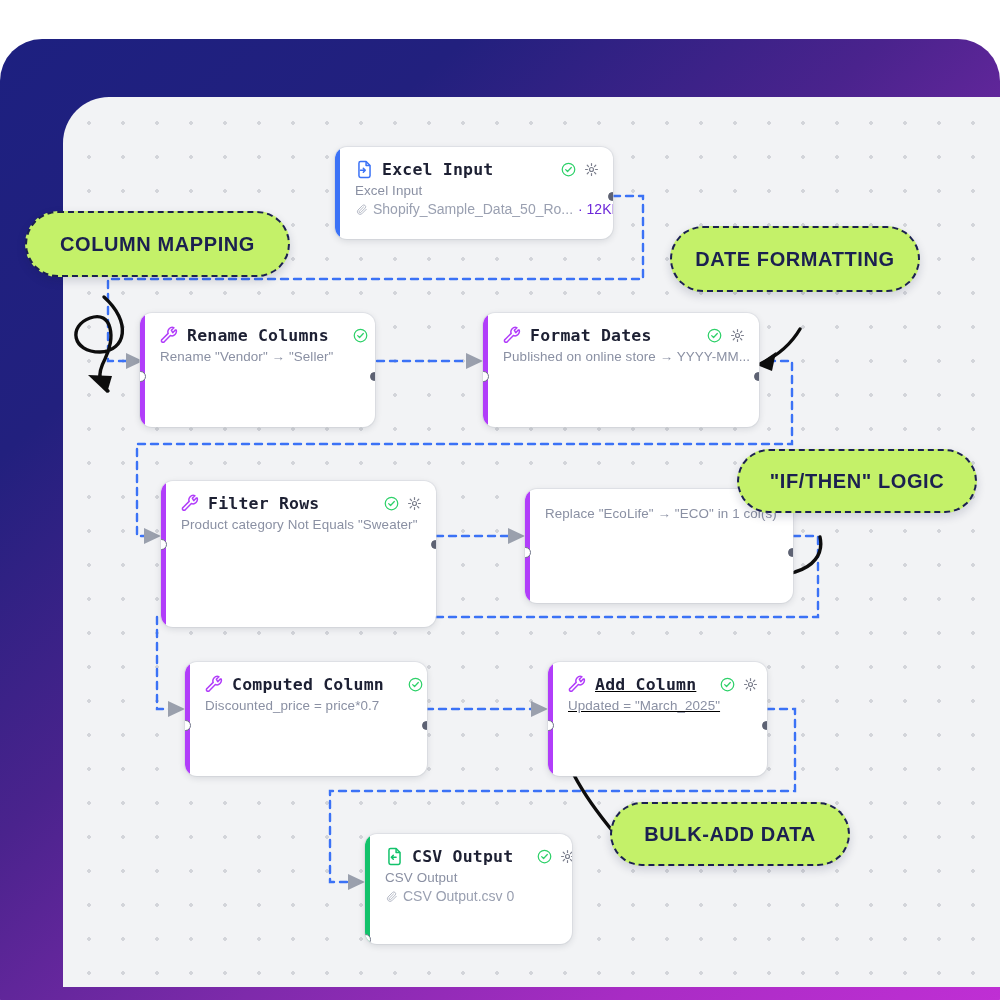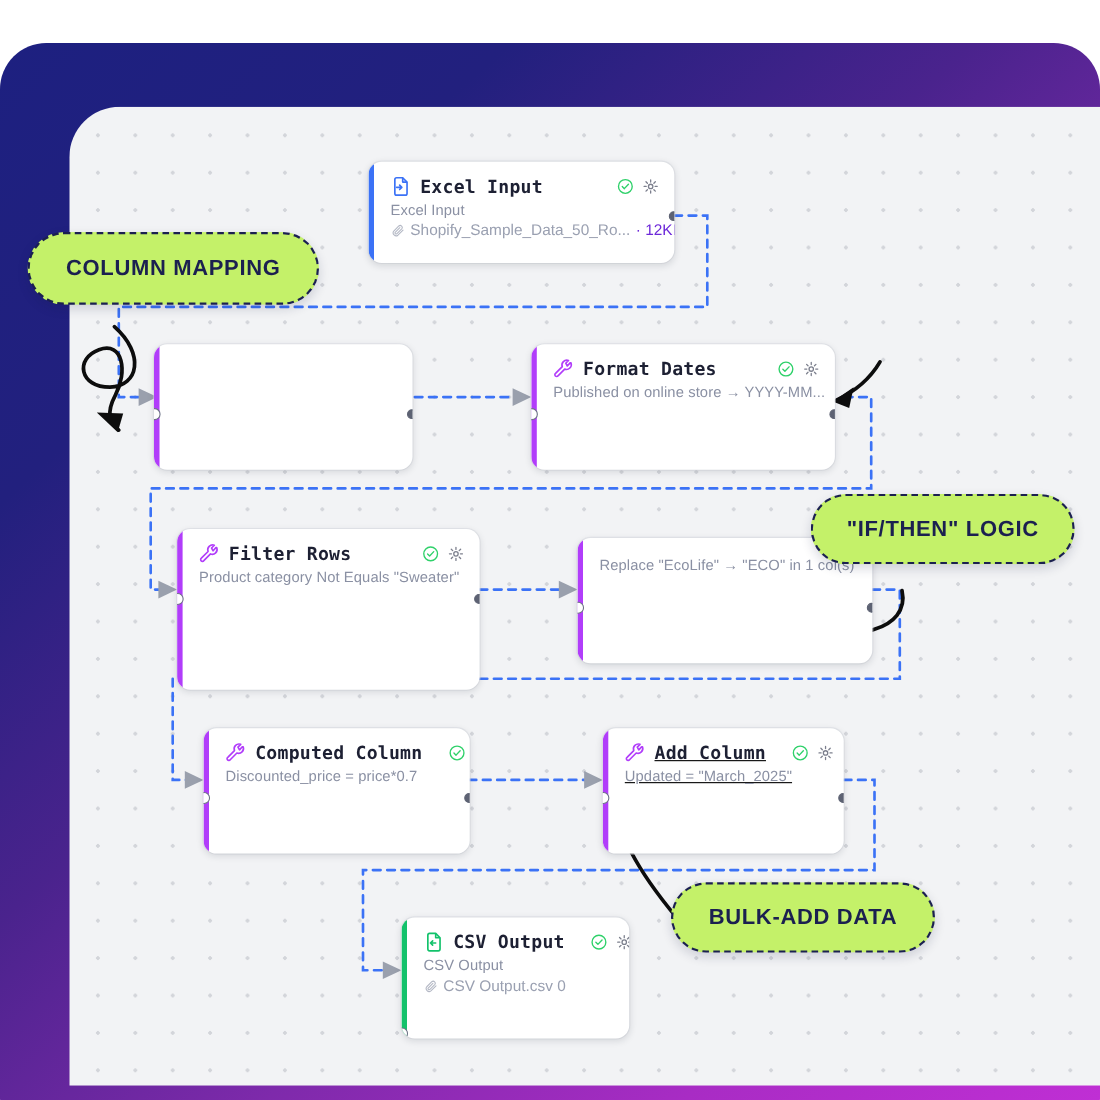--- a/index.html
+++ b/index.html
@@ -167,20 +167,35 @@
           </svg>
           <span>Shopify_Sample_Data_50_Ro...</span>
           <span class="fsize">· 12KB</span>
         </div>
       </div>
       <div class="port out" style="right:-4px;top:45px;"></div>
     </div>
 
     <div class="node transform" style="left:77px;top:216px;width:235px;height:114px;">
       <div class="accent"></div>
+      <div class="node-body">
+        <div class="node-titlerow">
+          <svg class="node-icon" viewBox="0 0 24 24">
+            <path d="M20.3 4.9a5.6 5.6 0 0 1-7.2 7.2L5.4 19.8a2 2 0 1 1-2.8-2.8l7.7-7.7A5.6 5.6 0 0 1 17.5 2.1l-3.2 3.2 1.8 3.2 3.2-3.6z" fill="none" stroke="#b13dfa" stroke-width="1.9" stroke-linejoin="round"></path>
+          </svg>
+          <span class="node-title">Rename Columns</span>
+          <span class="spacer"></span>
+          <svg class="status-ok" viewBox="0 0 24 24">
+            <circle cx="12" cy="12" r="10" fill="none" stroke="#2fd16a" stroke-width="2"></circle>
+            <path d="M7.5 12.2l3 3 6-6.4" fill="none" stroke="#2fd16a" stroke-width="2" stroke-linecap="round" stroke-linejoin="round"></path>
+          </svg>
+
+        </div>
+        <div class="node-sub">Rename "Vendor" → "Seller"</div>
+      </div>
       <div class="port" style="left:-5px;top:58px;"></div>
       <div class="port out" style="right:-4px;top:59px;"></div>
     </div>
 
     <div class="node transform" style="left:420px;top:216px;width:276px;height:114px;">
       <div class="accent"></div>
       <div class="node-body">
         <div class="node-titlerow">
           <svg class="node-icon" viewBox="0 0 24 24">
             <path d="M20.3 4.9a5.6 5.6 0 0 1-7.2 7.2L5.4 19.8a2 2 0 1 1-2.8-2.8l7.7-7.7A5.6 5.6 0 0 1 17.5 2.1l-3.2 3.2 1.8 3.2 3.2-3.6z" fill="none" stroke="#b13dfa" stroke-width="1.9" stroke-linejoin="round"></path>
@@ -311,20 +326,23 @@
       </div>
       <div class="port" style="left:-5px;top:100px;"></div>
     </div>
 
   </div>
 
   <div class="pill" style="left:25px;top:172px;width:265px;height:66px;">
     <span>COLUMN MAPPING</span>
   </div>
 
+  <div class="pill" style="left:670px;top:187px;width:250px;height:66px;">
+    <span>DATE FORMATTING</span>
+  </div>
 
   <div class="pill" style="left:737px;top:410px;width:240px;height:64px;">
     <span>"IF/THEN" LOGIC</span>
   </div>
 
   <div class="pill" style="left:610px;top:763px;width:240px;height:64px;">
     <span>BULK-ADD DATA</span>
   </div>
 
 </div>

